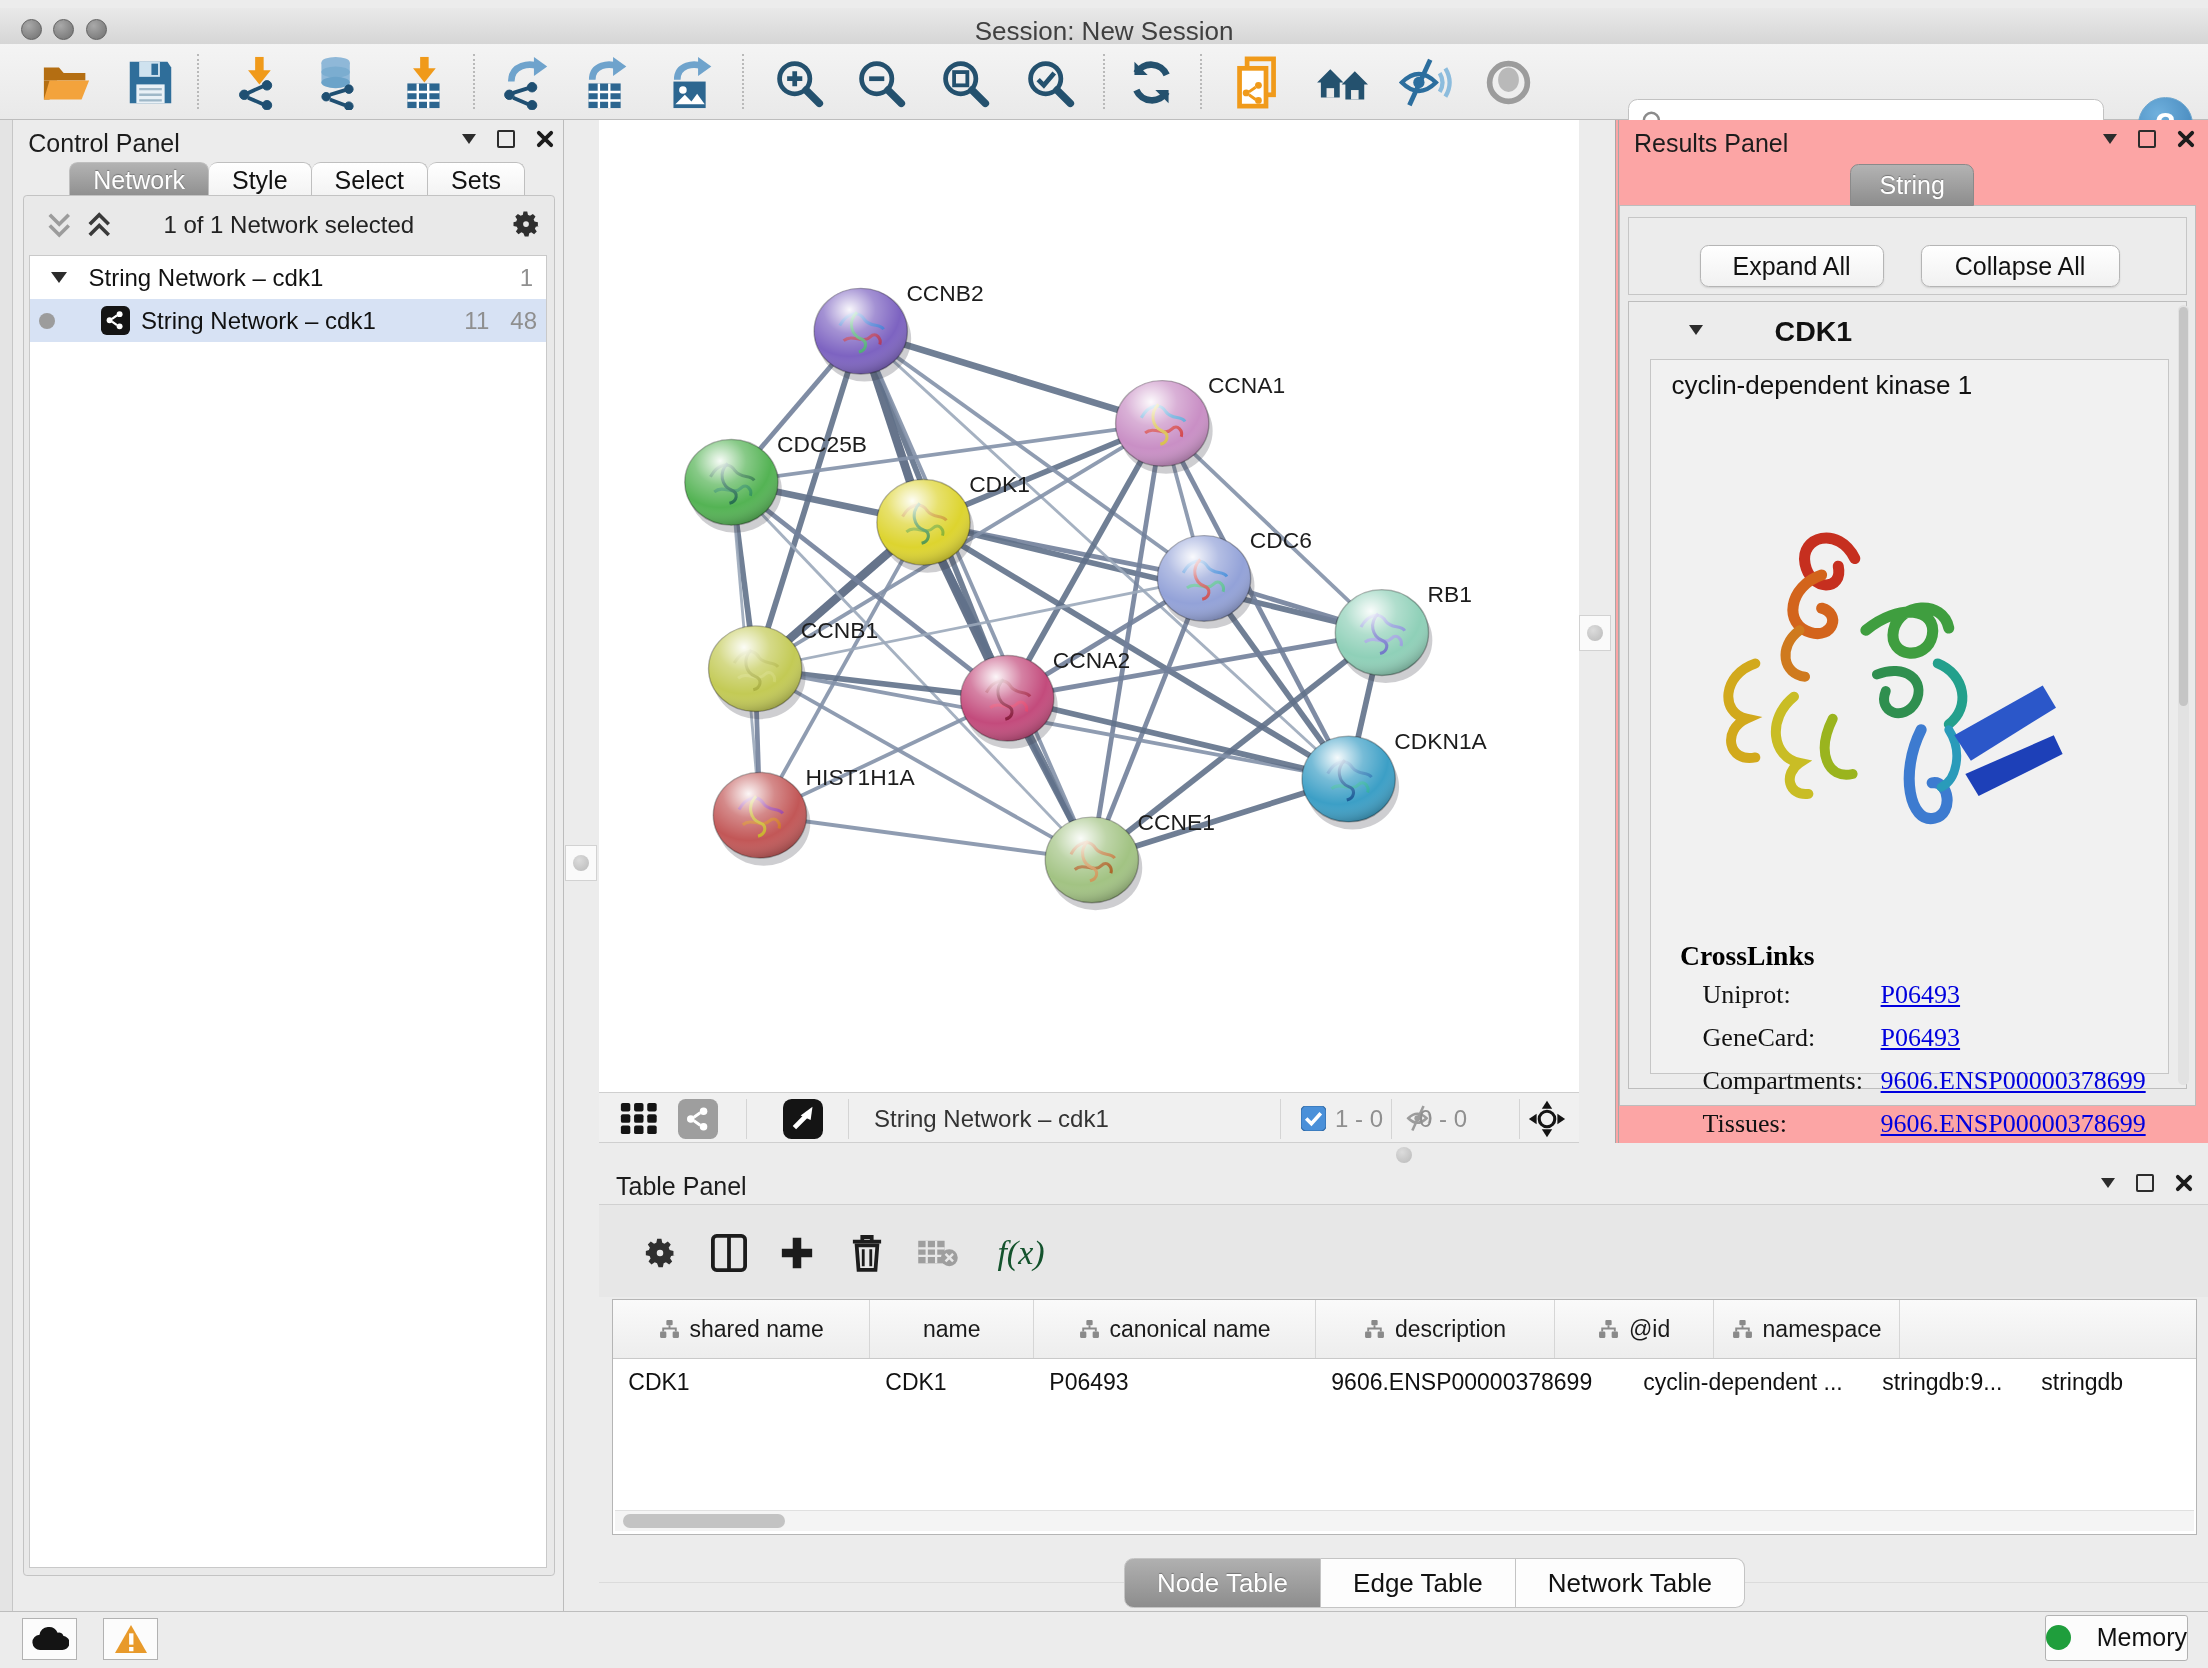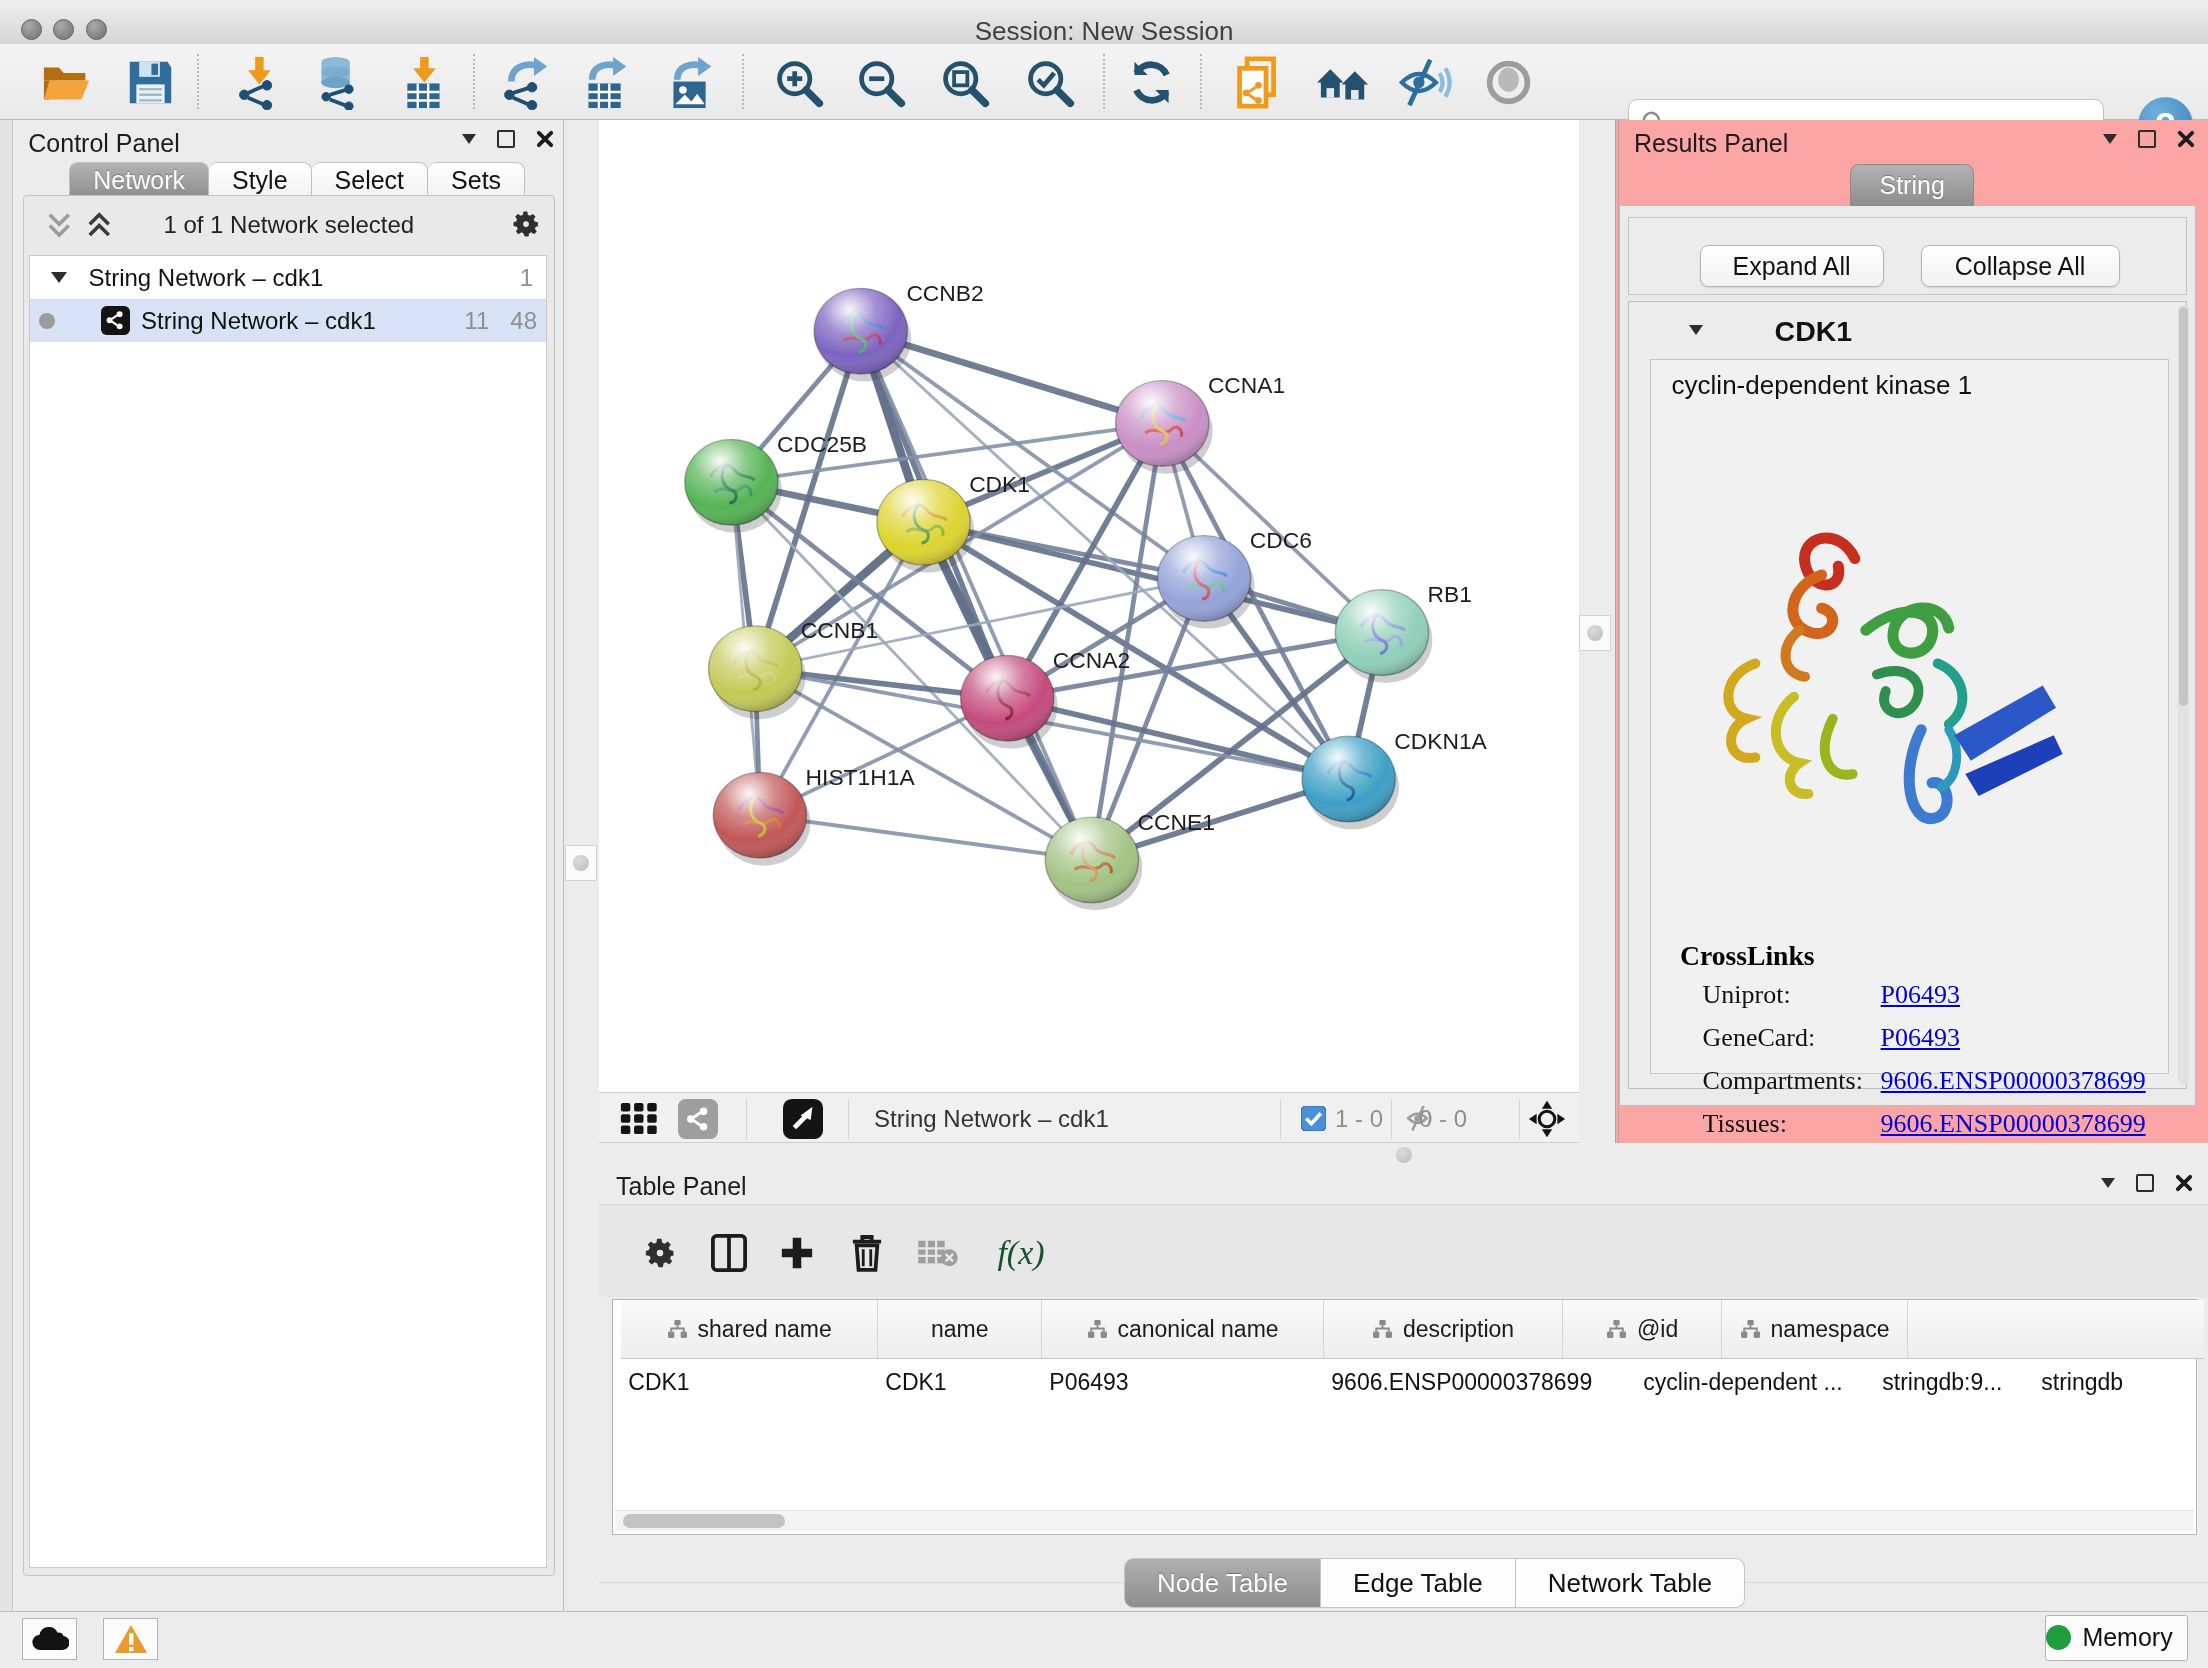--- a/index.html
+++ b/index.html
@@ -96,21 +96,21 @@
 
   
   #table-panel { position:absolute; left:599px; top:1143px; width:1609px; height:468px; background:#ececec; }
   #tp-headrow { position:absolute; left:0; top:23px; width:100%; height:38px; }
   #tp-title { position:absolute; left:17px; top:5.7px; font-size:25px; color:#1c1c1c; }
   #tp-toolbar { position:absolute; left:0; top:61px; width:100%; height:93px; background:#e7e7e7;
     border-top:1px solid #d0d0d0; }
   .tp-tool { position:absolute; top:25px; width:46px; height:46px; display:flex; align-items:center; justify-content:center; }
   #tp-fx { font-family:"Liberation Serif",serif; font-style:italic; font-size:34px; color:#14532d; }
   #tp-table { position:absolute; left:13.3px; top:156px; width:1585px; height:236px; background:#fff; border:1px solid #b5b5b5; }
-  #tp-header { position:absolute; left:8px; top:0; width:100%; height:59px; background:linear-gradient(#fafafa,#ededed);
+  #tp-header { position:absolute; left:0; top:0; width:100%; height:59px; background:linear-gradient(#fafafa,#ededed);
     border-bottom:1px solid #c9c9c9; display:flex; }
   .th-cell { height:100%; display:flex; align-items:center; justify-content:center; gap:9.5px;
     border-right:1px solid #d6d6d6; font-size:23px; color:#1a1a1a; overflow:hidden; white-space:nowrap; flex:0 0 auto; }
   #tp-row { position:absolute; left:0; top:59px; width:100%; height:46px; display:flex; }
   .td-cell { height:100%; display:flex; align-items:center; padding-left:15px; font-size:23px; color:#111;
     overflow:hidden; white-space:nowrap; flex:0 0 auto; }
   #tp-hscroll { position:absolute; left:1.9px; bottom:2.9px; width:1579px; height:21px; background:#f4f4f4; border-top:1px solid #e0e0e0; }
   #tp-hthumb { position:absolute; left:7.6px; top:2.9px; width:162px; height:14.3px; background:#c3c3c3; border-radius:7.6px; }
   #tp-groove { position:absolute; left:0; top:439px; width:100%; height:0; border-top:1.9px solid #dbdbdb; }
   #tp-tabs { position:absolute; left:525px; top:415px; display:flex; }
@@ -118,21 +118,21 @@
     background:#fdfdfd; border:1px solid #c4c4c4; border-left-width:0; }
   .bt-tab:first-child { border-left-width:1px; border-radius:9.5px 0 0 9.5px; }
   .bt-tab:last-child { border-radius:0 9.5px 9.5px 0; }
   .bt-tab.sel { background:linear-gradient(#b0b0b0,#8d8d8d); color:#fff; text-shadow:0 -1px 1px rgba(0,0,0,.3); }
 
   
   #status-bar { position:absolute; left:0; top:1611px; width:2208px; height:57px; background:#ececec; border-top:1.9px solid #bdbdbd; }
   .sb-btn { position:absolute; top:5.7px; width:55px; height:42px; background:#fcfcfc; border:1.9px solid #b2b2b2;
     display:flex; align-items:center; justify-content:center; }
   #memory-btn { position:absolute; right:20px; top:2.9px; width:143px; height:46px; background:#fcfcfc;
-    border:1.9px solid #b2b2b2; border-radius:2.9px; display:flex; align-items:center; justify-content:flex-start; gap:11.4px; }
+    border:1.9px solid #b2b2b2; border-radius:2.9px; display:flex; align-items:center; justify-content:space-between; gap:11.4px; }
   #memory-dot { width:25px; height:25px; border-radius:50%; background:#1f9e3c; }
   #memory-btn span { font-size:25px; color:#111; }
 
   svg { display:block; }
   text { font-family:"Liberation Sans", sans-serif; }
 </style>
 </head>
 <body>
 
 <div id="stage">

